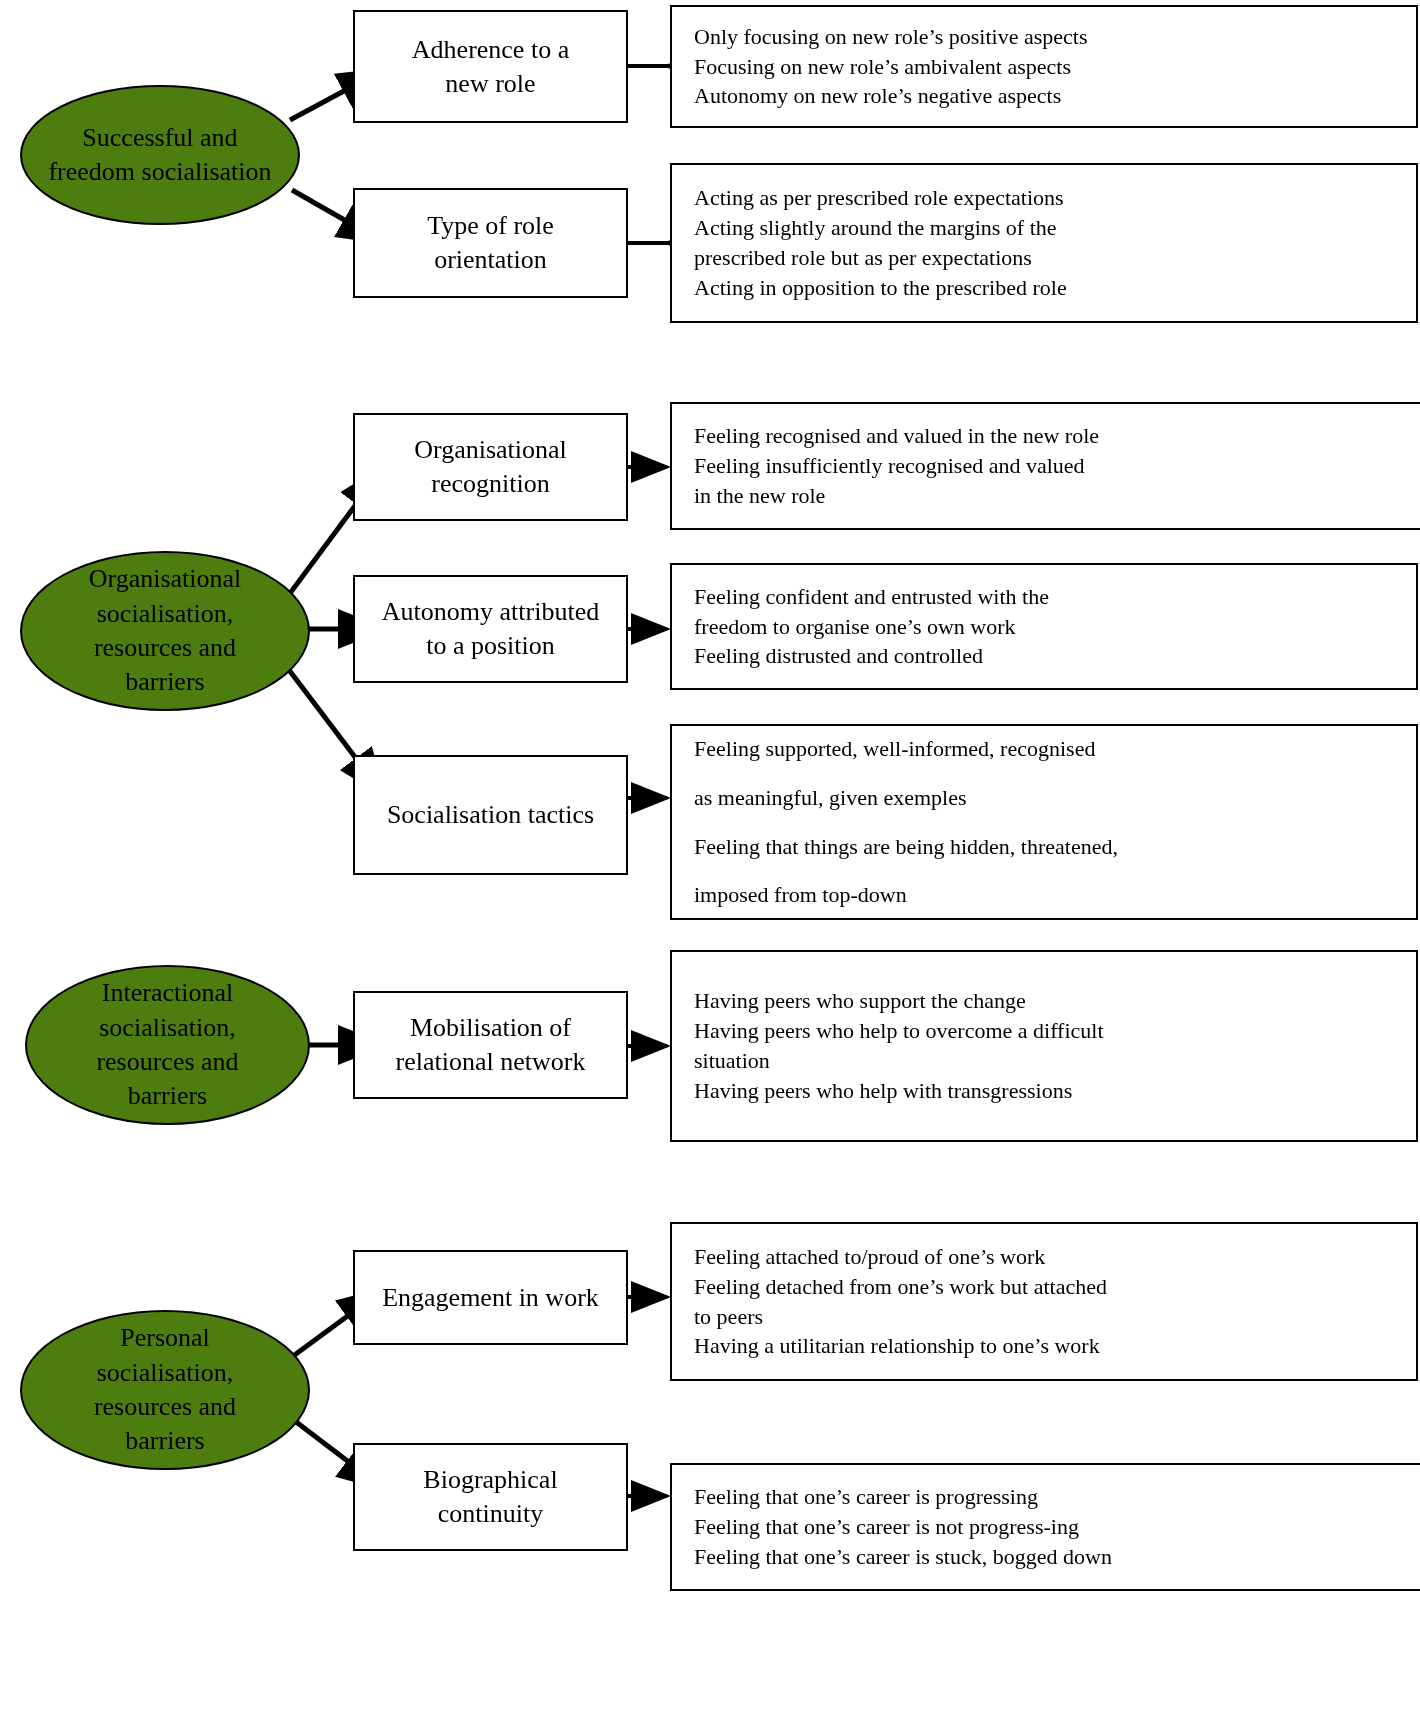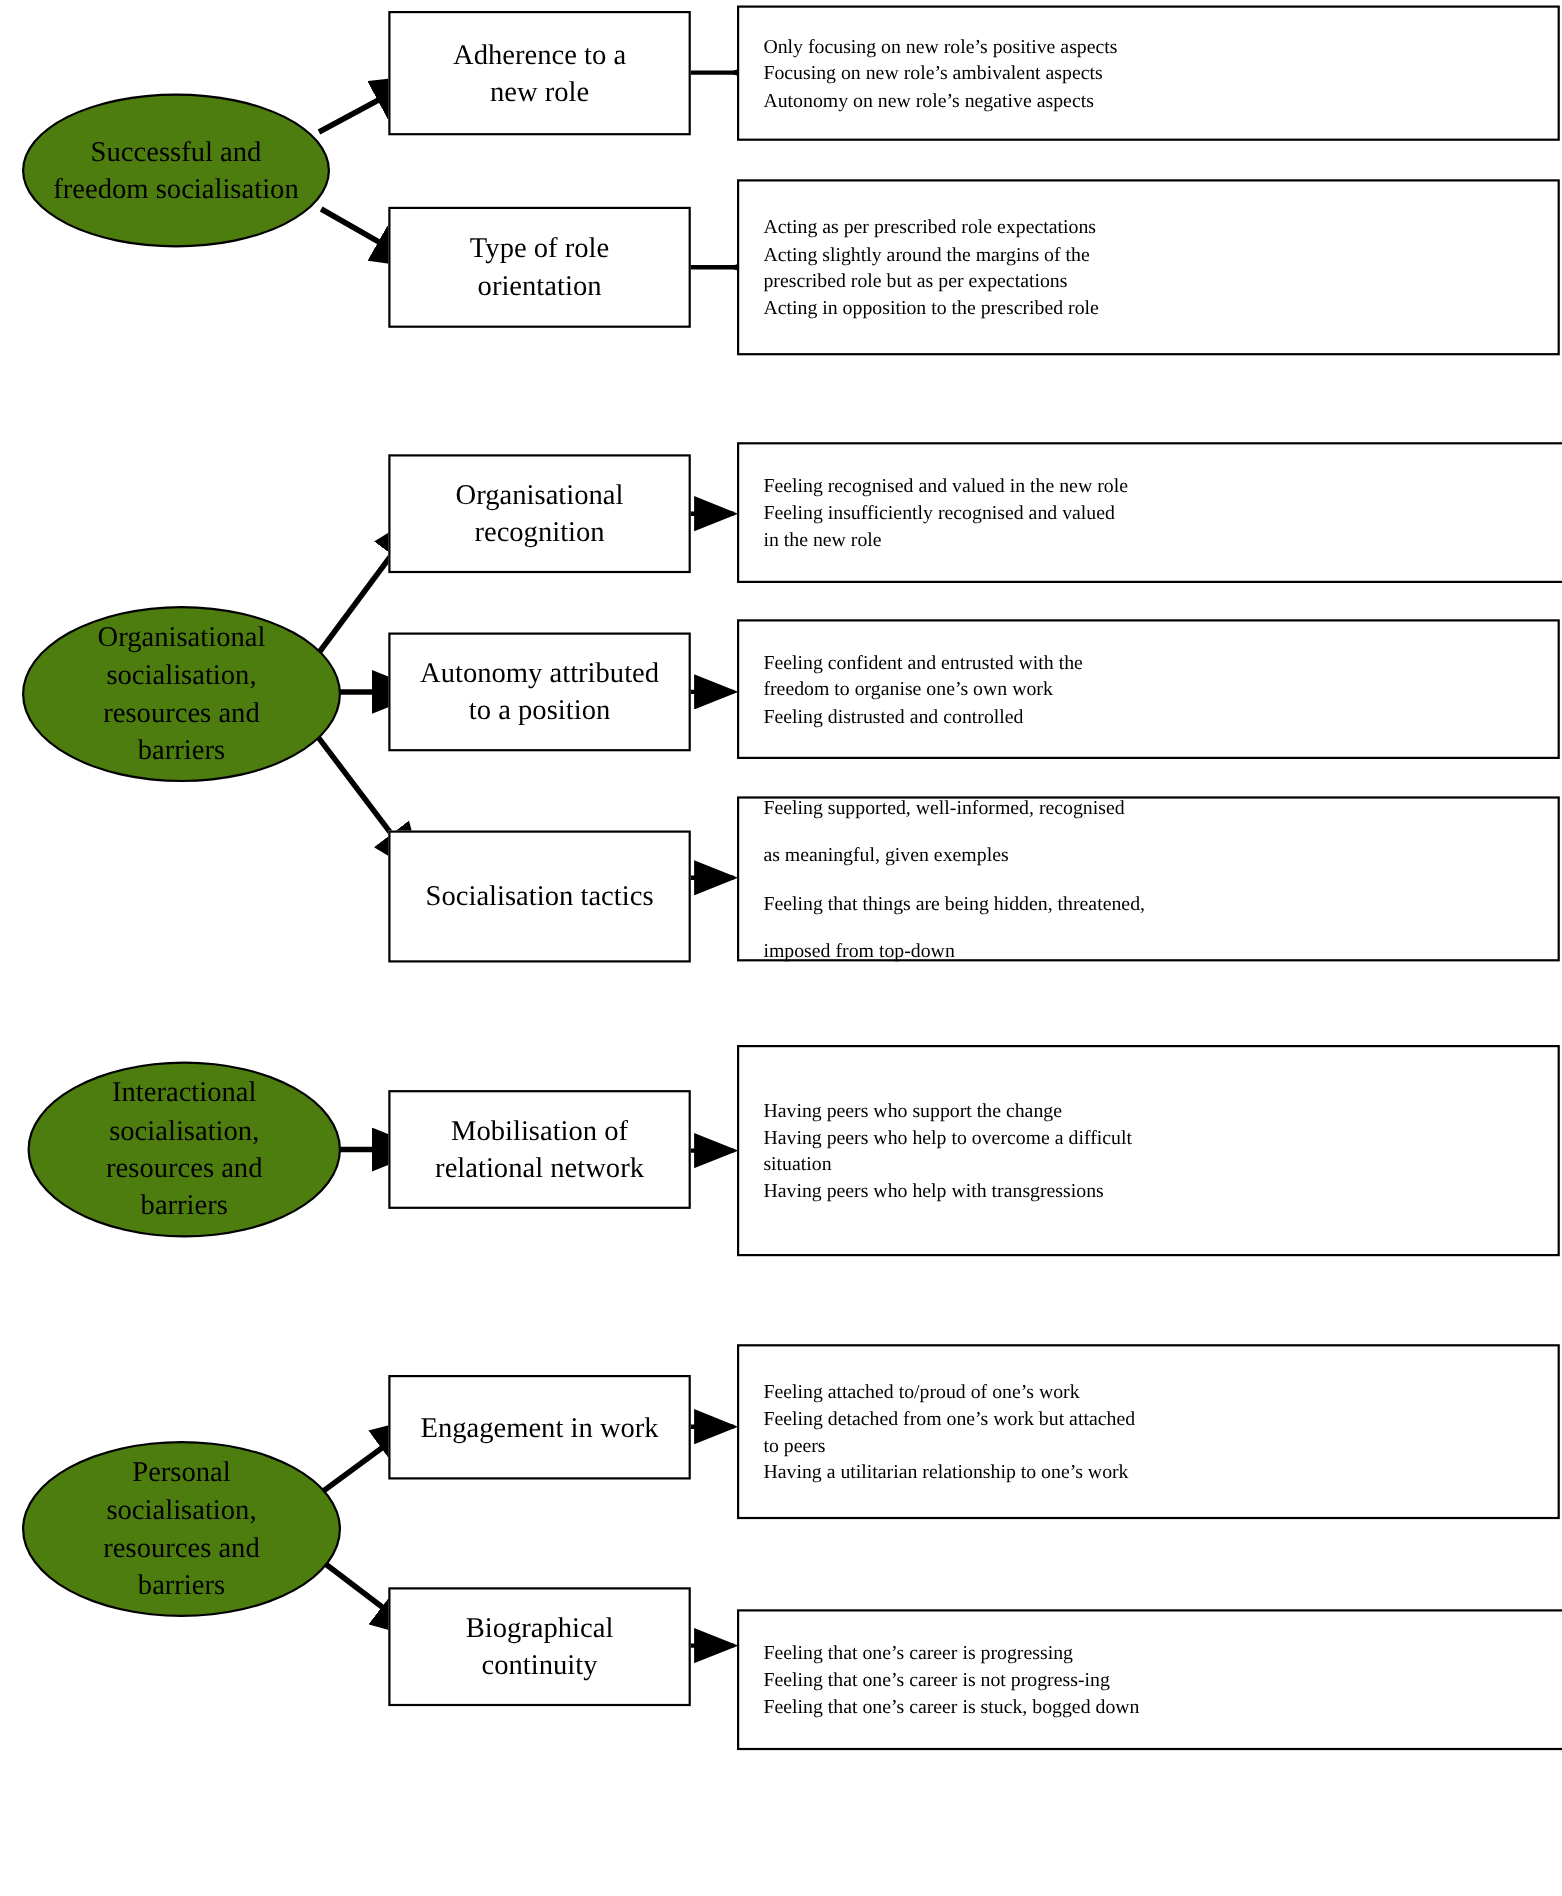--- a/index.html
+++ b/index.html
@@ -62,21 +62,21 @@
     border: 2.5px solid #000;
     background: #fff;
     display: flex;
     flex-direction: column;
     justify-content: center;
     box-sizing: border-box;
     padding: 6px 0 6px 22px;
     z-index: 2;
   }
   .detail-box .line {
-    font-size: 18px;
+    font-size: 22px;
     line-height: 1.355;
     white-space: nowrap;
   }
 </style>
 </head>
 <body>
 
 <div id="canvas">
 
   <svg class="edges" viewBox="0 0 1420 1724">
@@ -177,21 +177,21 @@
     <div class="line">freedom to organise one’s own work</div>
     <div class="line">Feeling distrusted and controlled</div>
   </div>
 
   <div class="box-node" style="left:353px; top:755px; width:275px; height:120px;">
     <div class="txt">
       <div>Socialisation tactics</div>
     </div>
   </div>
 
-  <div class="detail-box" style="left:670px; top:724px; width:748px; height:150px;gap:19px;">
+  <div class="detail-box" style="left:670px; top:724px; width:748px; height:196px;gap:19px;">
     <div class="line">Feeling supported, well-informed, recognised</div>
     <div class="line">as meaningful, given exemples</div>
     <div class="line">Feeling that things are being hidden, threatened,</div>
     <div class="line">imposed from top-down</div>
   </div>
 
   <div class="ellipse-node" style="left:25px; top:965px; width:285px; height:160px;">
     <div class="txt">
       <div>Interactional</div>
       <div>socialisation,</div>

